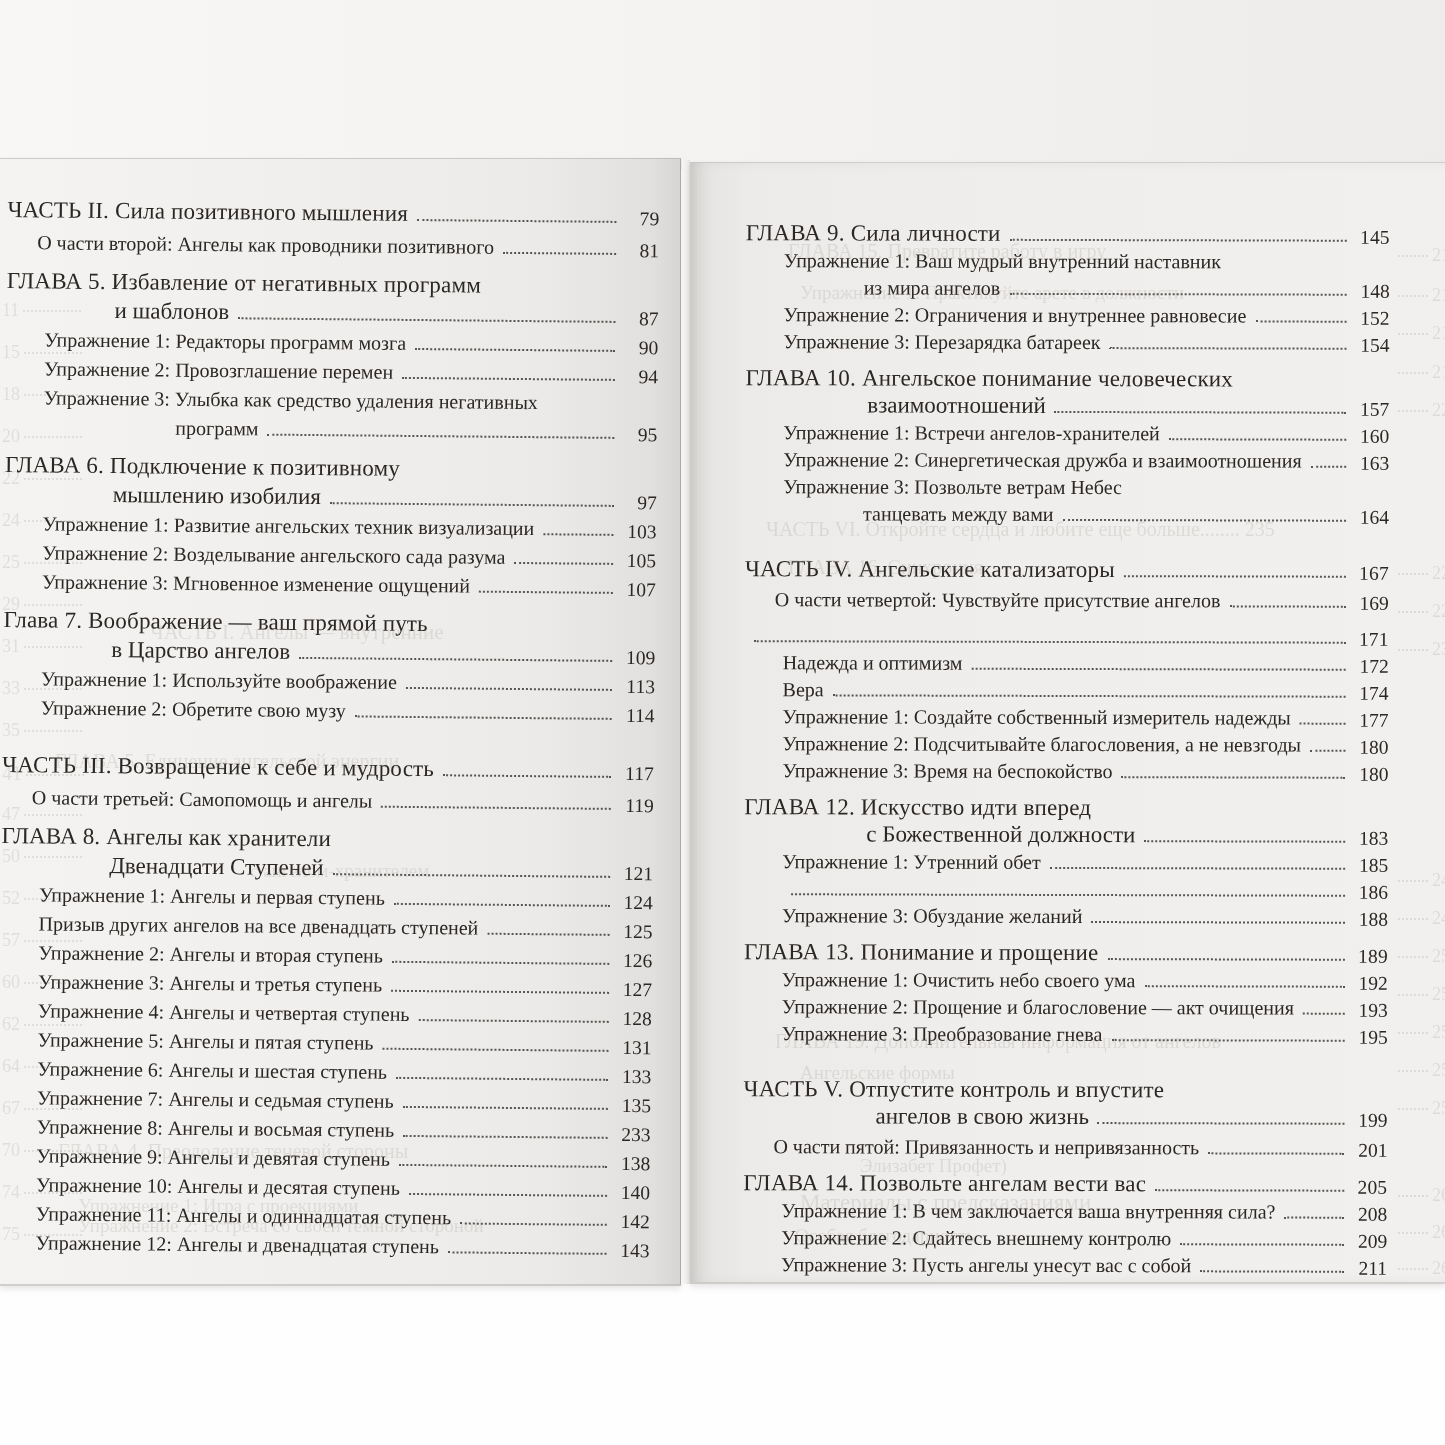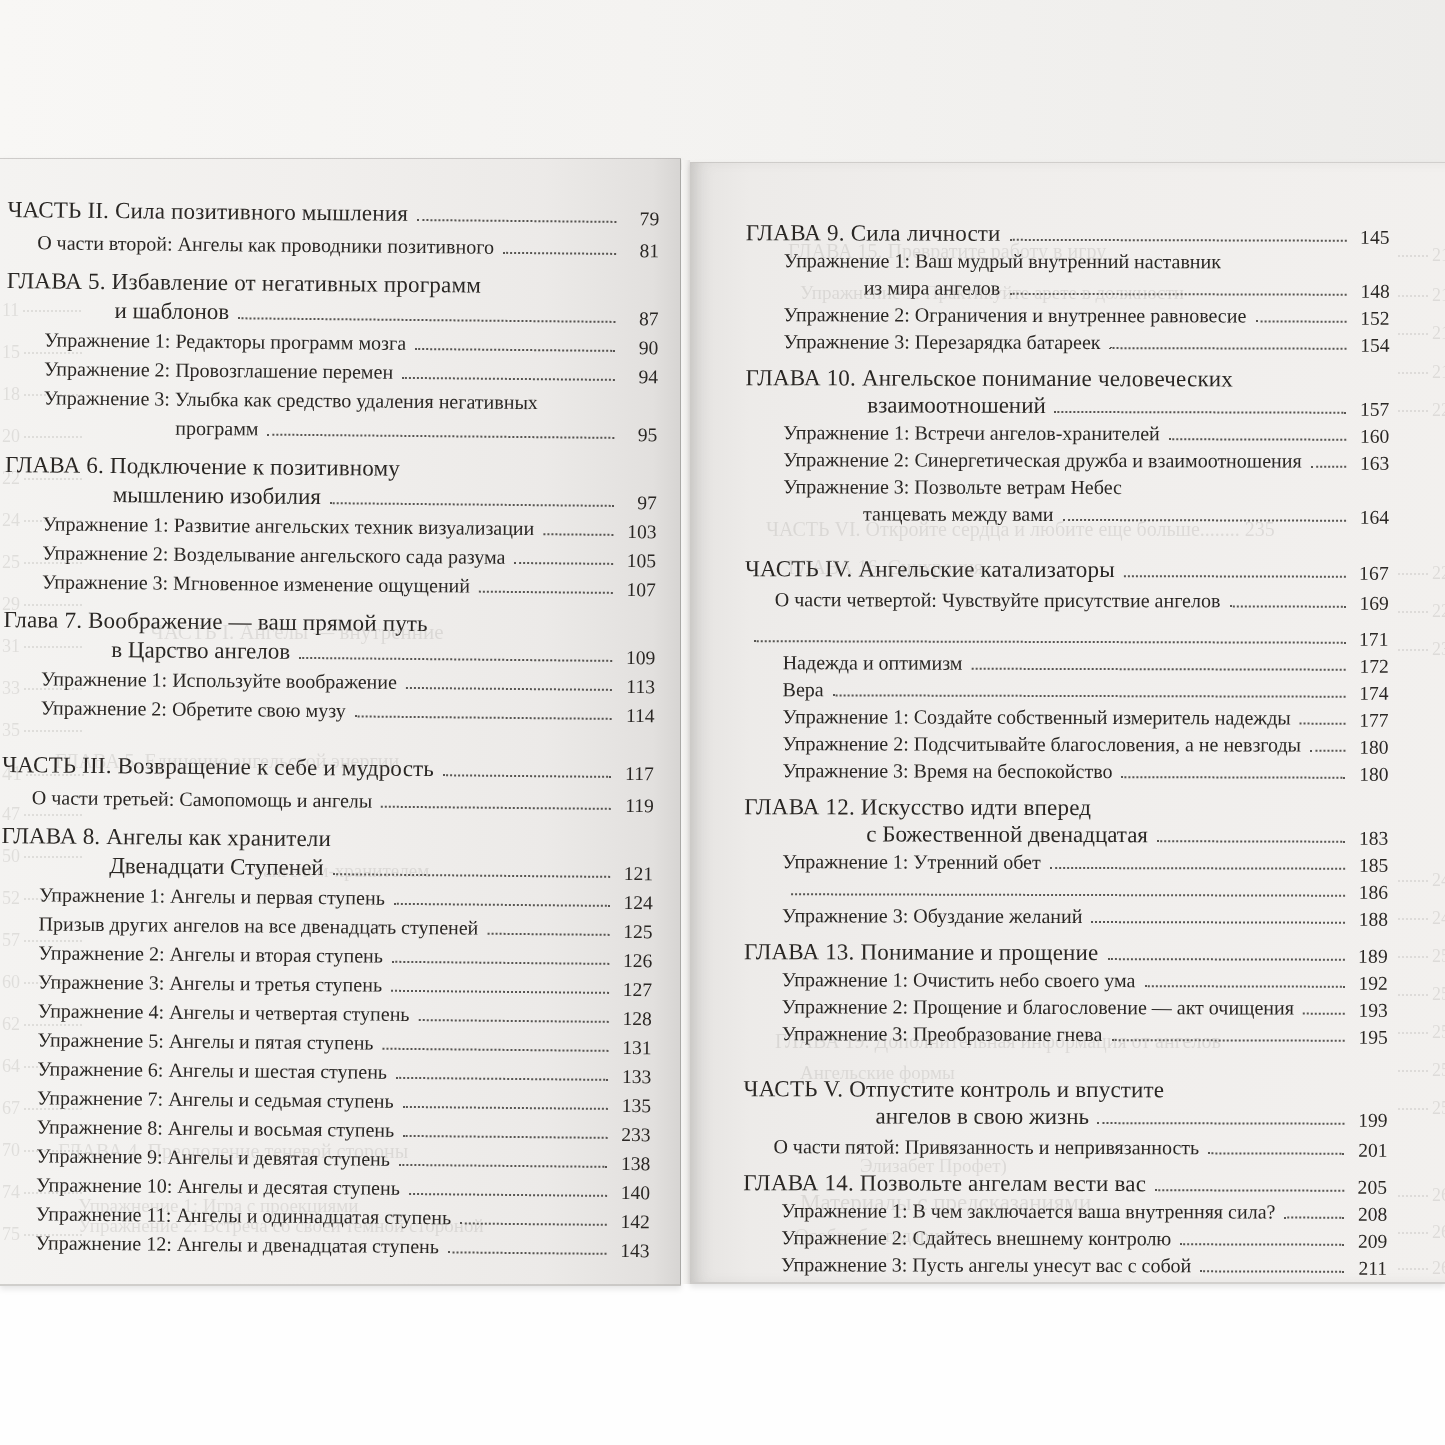--- a/index.html
+++ b/index.html
@@ -326,21 +326,21 @@
       </div>
       <div class="row exercise">
         <span class="t">Упражнение 3: Время на беспокойство</span>
         <span class="lead"></span>
         <span class="pg">180</span>
       </div>
       <div class="row chapter">
         <span class="t">ГЛАВА 12. Искусство идти вперед</span>
       </div>
       <div class="row cont cont-chapter">
-        <span class="t">с Божественной двенадцатая</span>
+        <span class="t">с Божественной должности</span>
         <span class="lead"></span>
         <span class="pg">183</span>
       </div>
       <div class="row exercise">
         <span class="t">Упражнение 1: Утренний обет</span>
         <span class="lead"></span>
         <span class="pg">185</span>
       </div>
       <div class="row exercise">
         <span class="lead"></span>

